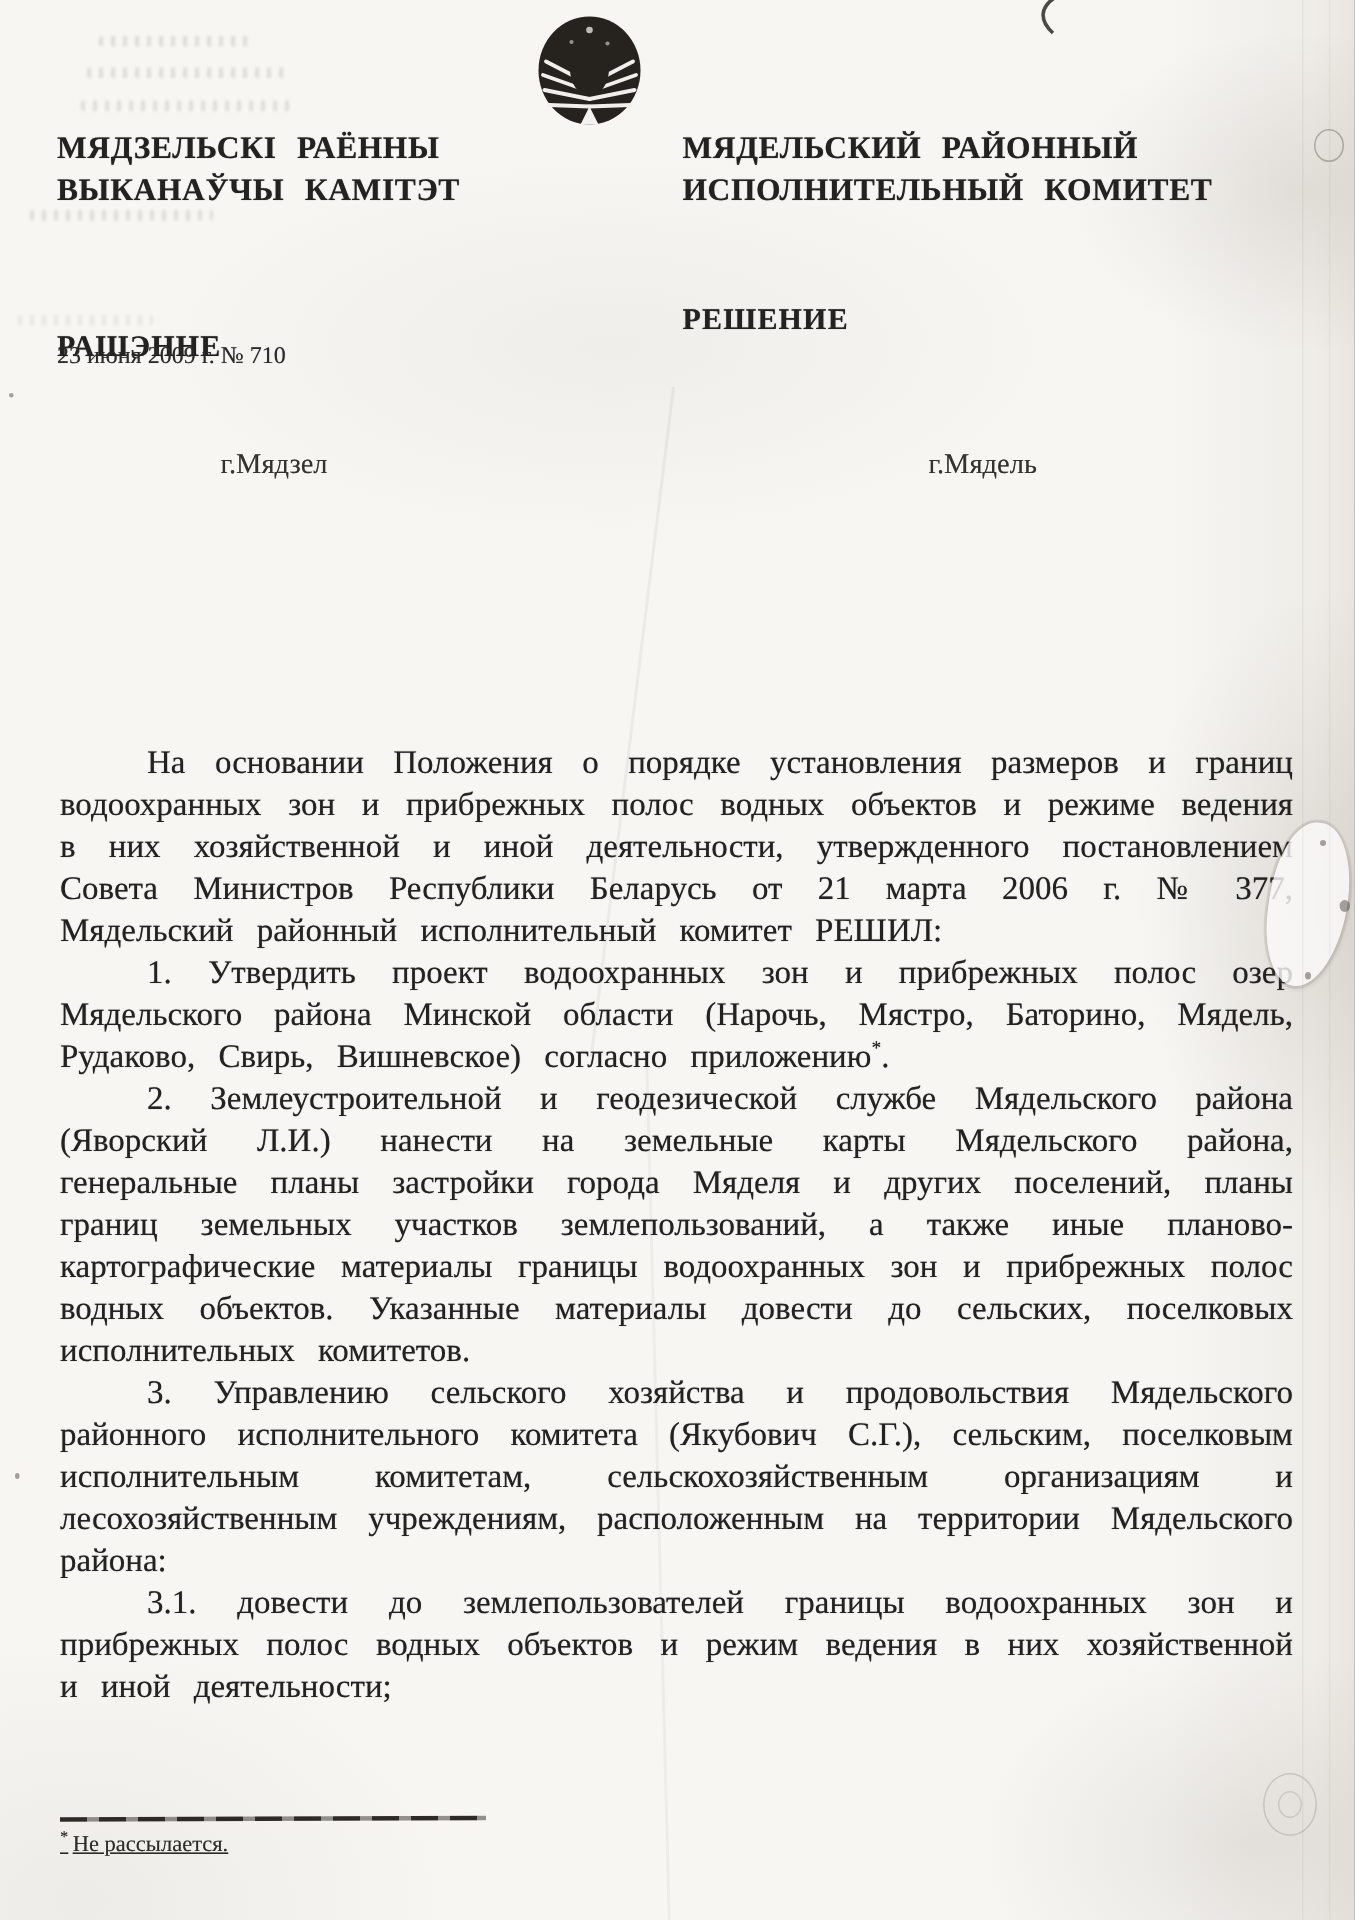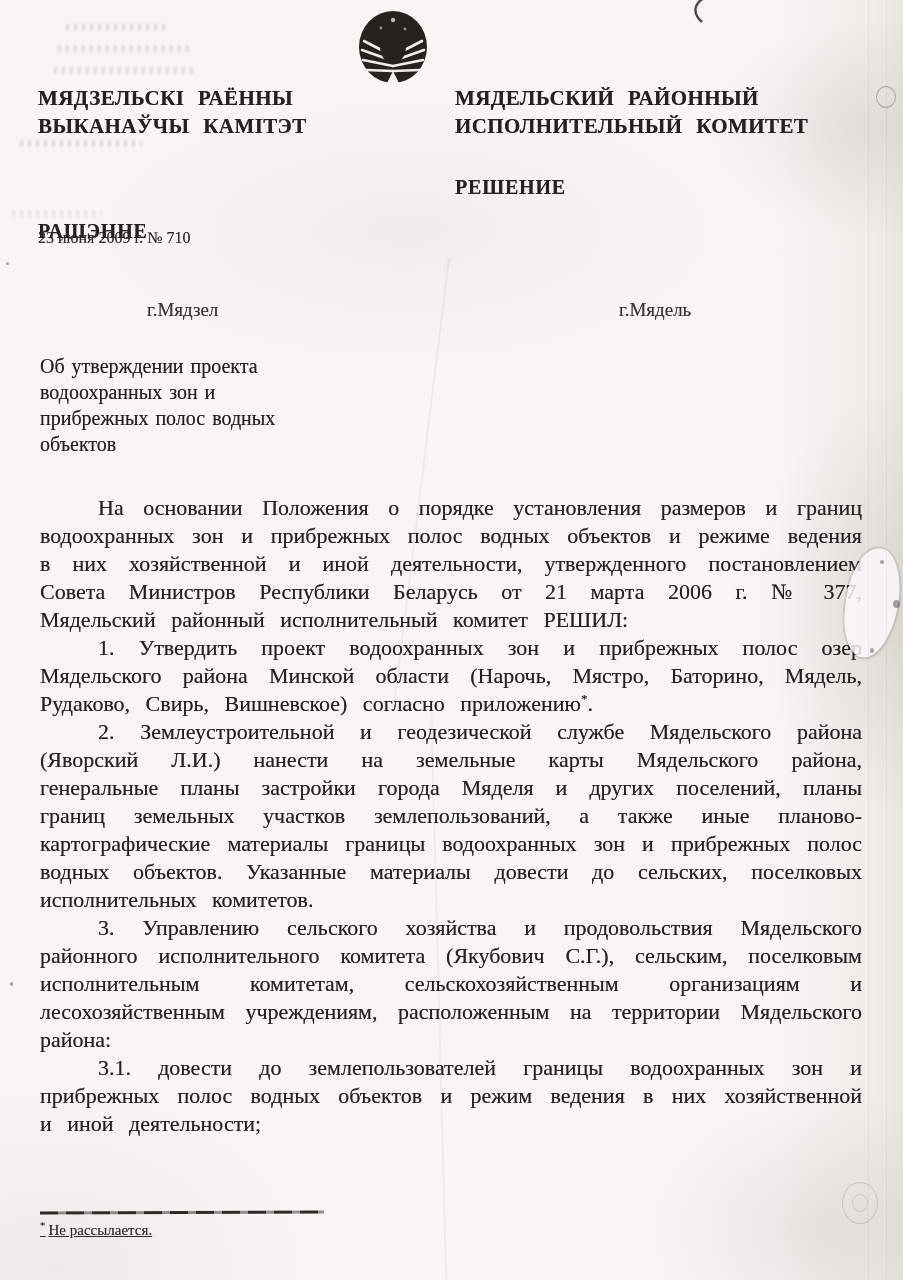--- a/index.html
+++ b/index.html
@@ -19,21 +19,21 @@
     color:#232220;
   }
   .abs{position:absolute;}
   
   .org{font-weight:bold;font-size:21px;line-height:28px;letter-spacing:.4px;word-spacing:8px;
        text-shadow:0 0 .6px rgba(0,0,0,.55);}
   .org-left{left:38px;top:84px;}
   .org-right{left:455px;top:84px;}
   .doc-type{font-weight:bold;font-size:20px;letter-spacing:.8px;text-shadow:0 0 .6px rgba(0,0,0,.55);}
   .doc-type-left{left:38px;top:188px;margin-top:32px;}
-  .doc-type-right{left:455px;top:176px;}
+  .doc-type-right{left:455px;top:202px;}
   .date-line{left:38px;top:229px;font-size:16px;color:#2b2a28;text-shadow:0 0 .5px rgba(0,0,0,.4);}
   .place{font-size:19px;color:#35332f;text-shadow:0 0 .4px rgba(0,0,0,.4);}
   .place-left{left:147px;top:299px;}
   .place-right{left:619px;top:299px;}
   
   .subject{left:40px;top:353px;width:272px;font-size:20px;line-height:26px;word-spacing:2px;
            text-shadow:0 0 .6px rgba(0,0,0,.5);}
   
   .body{left:40px;top:494px;width:822px;font-size:22px;line-height:28px;
         text-align:justify;word-spacing:10px;text-shadow:0 0 .6px rgba(0,0,0,.5);}
@@ -105,21 +105,20 @@
   </div>
 
   <div class="abs doc-type doc-type-left">РАШЭННЕ</div>
   <div class="abs doc-type doc-type-right">РЕШЕНИЕ</div>
 
   <div class="abs date-line">23 июня 2009 г. № 710</div>
 
   <div class="abs place place-left">г.Мядзел</div>
   <div class="abs place place-right">г.Мядель</div>
 
-  <div class="abs subject">Об утверждении проекта водоохранных зон и прибрежных полос водных объектов</div>
 
   <div class="abs body">
     <p><span>На основании Положения о порядке установления размеров и границ водоохранных зон и прибрежных полос водных объектов и режиме ведения в них хозяйственной и иной деятельности, утвержденного постановлением Совета Министров Республики Беларусь от 21 марта 2006 г. № 377, Мядельский районный исполнительный комитет РЕШИЛ:</span></p>
     <p><span>1. Утвердить проект водоохранных зон и прибрежных полос озер Мядельского района Минской области (Нарочь, Мястро, Баторино, Мядель, Рудаково, Свирь, Вишневское) согласно приложению</span><sup class="fn-ref">*</sup><span>.</span></p>
     <p><span>2. Землеустроительной и геодезической службе Мядельского района (Яворский Л.И.) нанести на земельные карты Мядельского района, генеральные планы застройки города Мяделя и других поселений, планы границ земельных участков землепользований, а также иные планово-картографические материалы границы водоохранных зон и прибрежных полос водных объектов. Указанные материалы довести до сельских, поселковых исполнительных комитетов.</span></p>
     <p><span>3. Управлению сельского хозяйства и продовольствия Мядельского районного исполнительного комитета (Якубович С.Г.), сельским, поселковым исполнительным комитетам, сельскохозяйственным организациям и лесохозяйственным учреждениям, расположенным на территории Мядельского района:</span></p>
     <p><span>3.1. довести до землепользователей границы водоохранных зон и прибрежных полос водных объектов и режим ведения в них хозяйственной и иной деятельности;</span></p>
   </div>
 
   <div class="abs fn-rule"></div>

